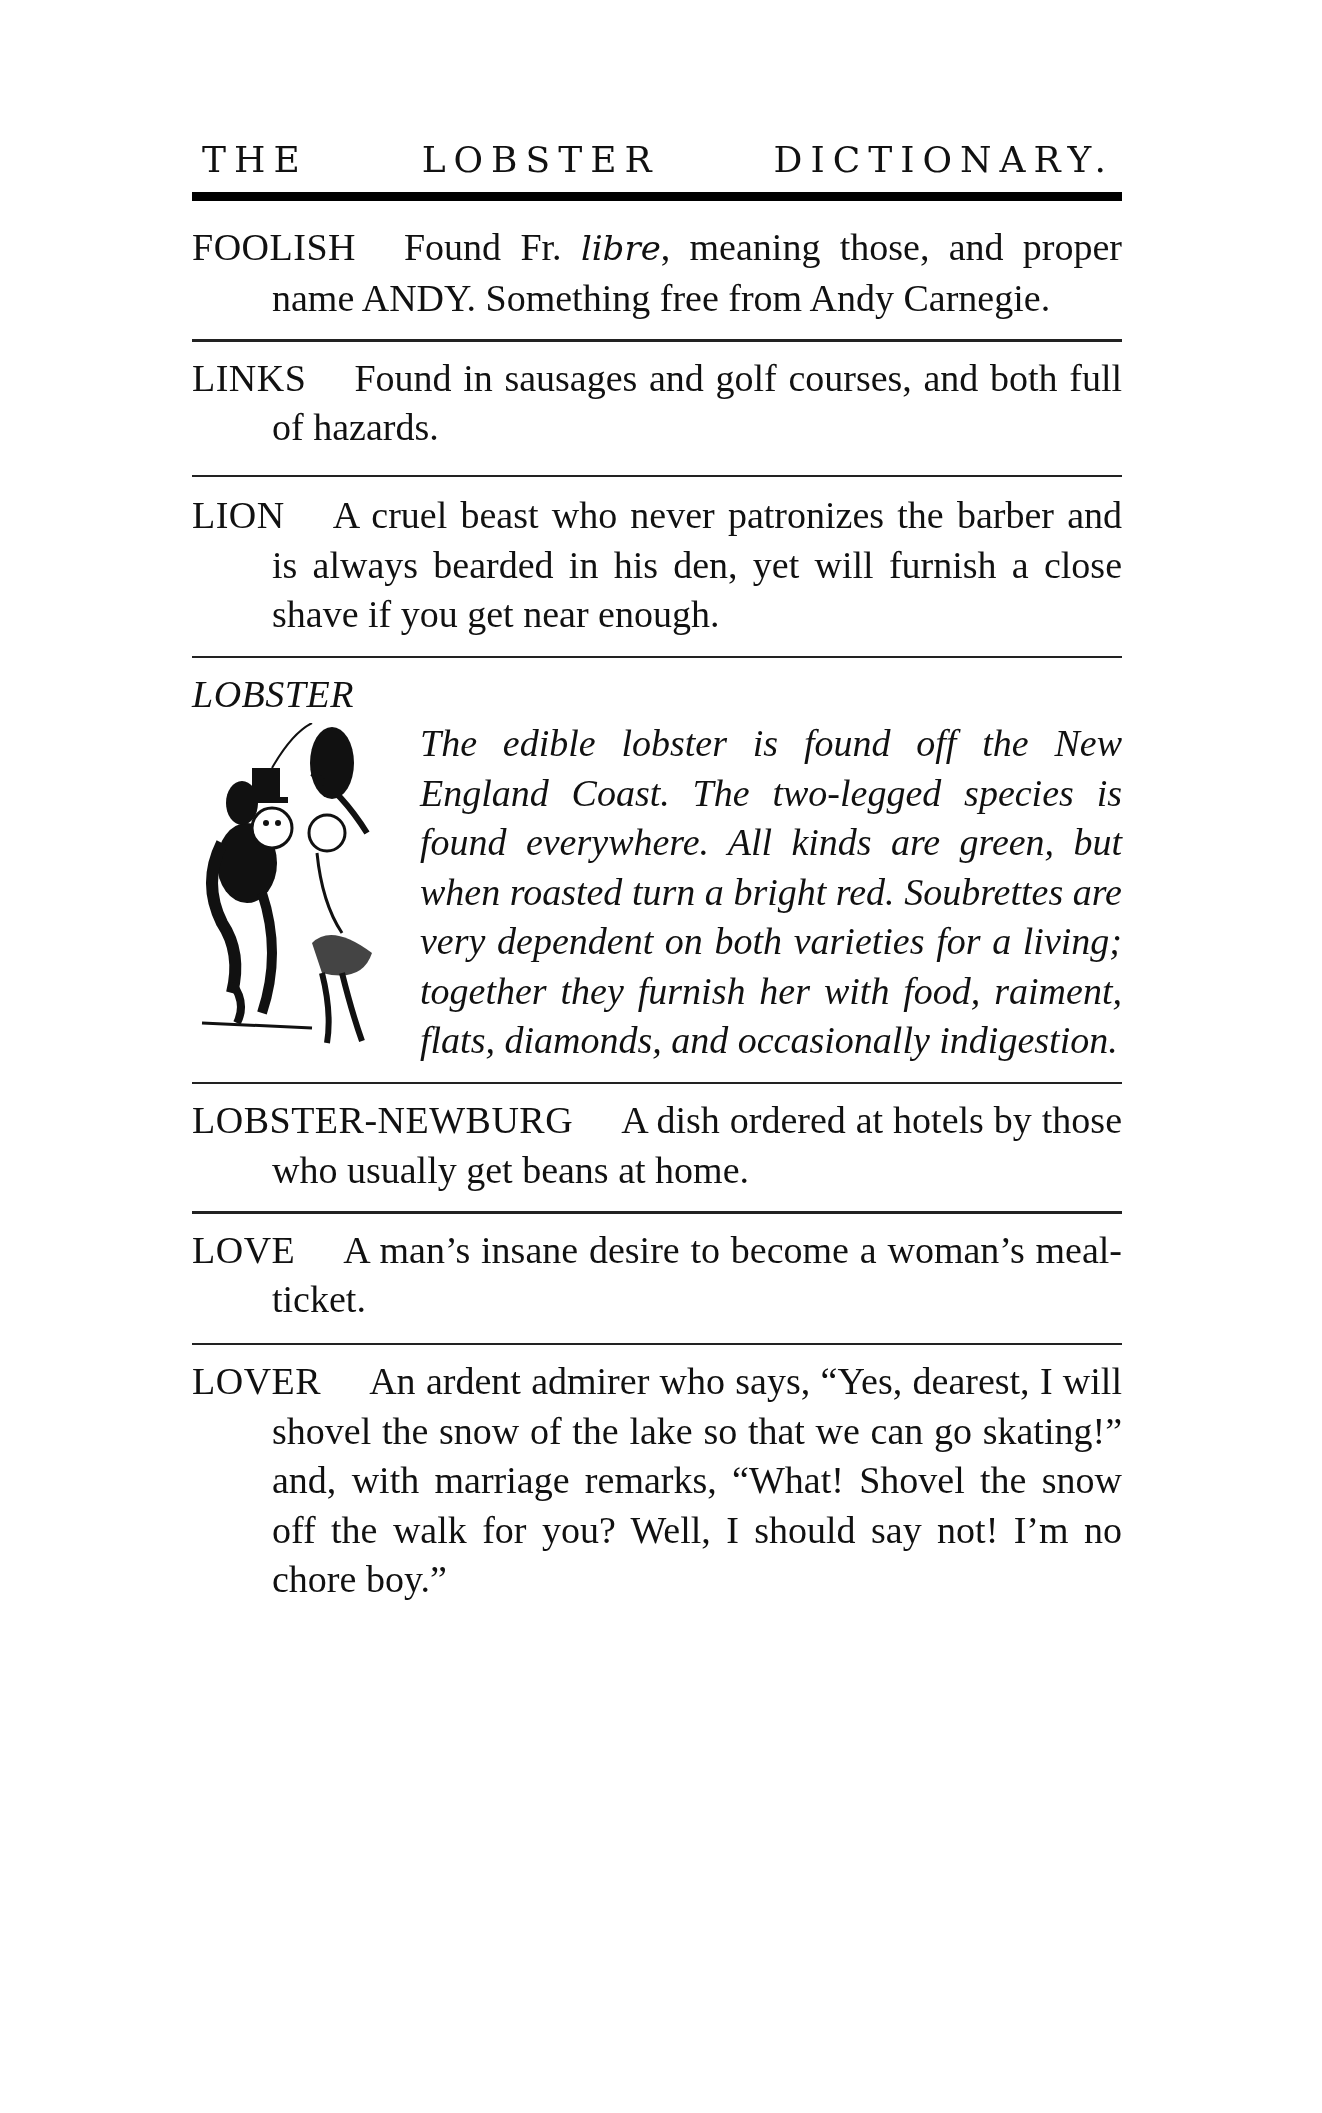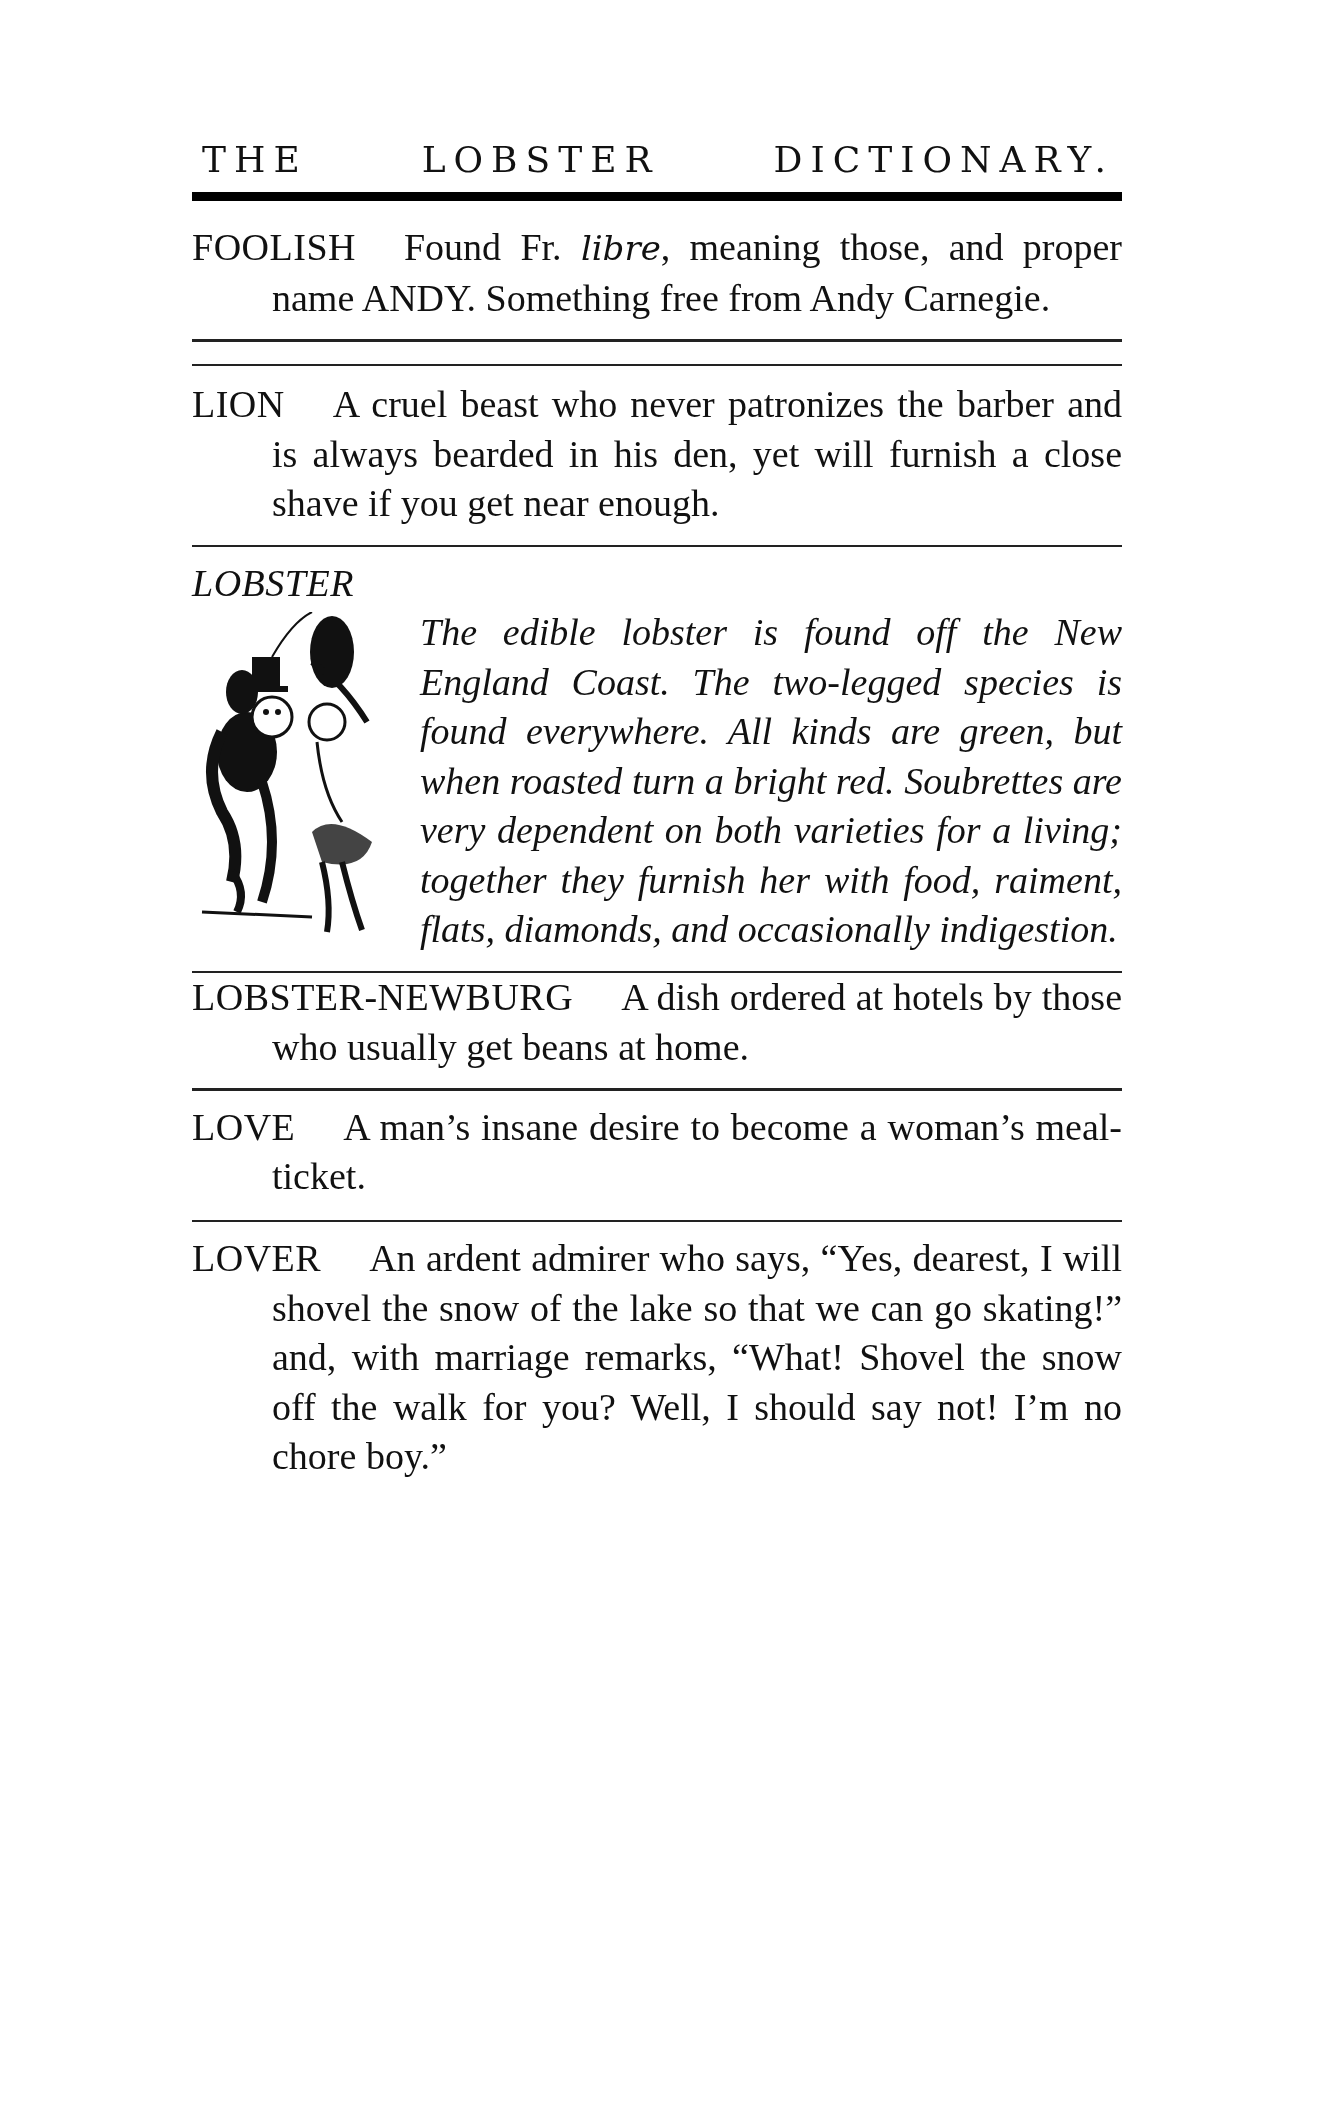--- a/index.html
+++ b/index.html
@@ -24,20 +24,23 @@
 <div class="page">
 
   <div class="running-head">THE LOBSTER DICTIONARY.</div>
   <div class="head-rule"></div>
 
   <div class="entry" style="margin-top:22px;">
     <p><span class="hw">FOOLISH</span><span class="gap"></span><span>Found Fr. </span><i class="foreign">libre</i><span>, meaning those, and proper name ANDY.  Something free from Andy Carnegie.</span></p>
   </div>
   <div class="rule" style="margin-top:16px;"></div>
 
+  <div class="entry" style="margin-top:12px;">
+    <p><span class="hw">LINKS</span><span class="gap"></span><span>Found in sausages and golf courses, and both full of hazards.</span></p>
+  </div>
   <div class="rule" style="margin-top:22px;"></div>
 
   <div class="entry" style="margin-top:14px;">
     <p><span class="hw">LION</span><span class="gap"></span><span>A cruel beast who never patronizes the barber and is always bearded in his den, yet will furnish a close shave if you get near enough.</span></p>
   </div>
   <div class="rule" style="margin-top:16px;"></div>
 
   <div class="entry" style="margin-top:12px;font-style:italic;">
     <div class="lob-word hw">LOBSTER</div>
     <div class="lob-wrap">
@@ -70,21 +73,21 @@
           <path d="M150 250 Q160 290 170 318" stroke="#111" stroke-width="6" fill="none"></path>
 
           <path d="M10 300 L120 305" stroke="#111" stroke-width="3" fill="none"></path>
         </svg>
       </div>
       <span>The edible lobster is found off the New England Coast.  The two-legged species is found everywhere.  All kinds are green, but when roasted turn a bright red.  Soubrettes are very dependent on both varieties for a living; together they furnish her with food, raiment, flats, diamonds, and occasionally indigestion.</span>
     </div>
   </div>
   <div class="rule" style="margin-top:16px;"></div>
 
-  <div class="entry" style="margin-top:0;">
+  <div class="entry" style="margin-top:12px;">
     <p><span class="hw">LOBSTER-NEWBURG</span><span class="gap"></span><span>A dish ordered at hotels by those who usually get beans at home.</span></p>
   </div>
   <div class="rule" style="margin-top:16px;"></div>
 
   <div class="entry" style="margin-top:12px;">
     <p><span class="hw">LOVE</span><span class="gap"></span><span>A man’s insane desire to become a woman’s meal-ticket.</span></p>
   </div>
   <div class="rule" style="margin-top:18px;"></div>
 
   <div class="entry" style="margin-top:12px;">

